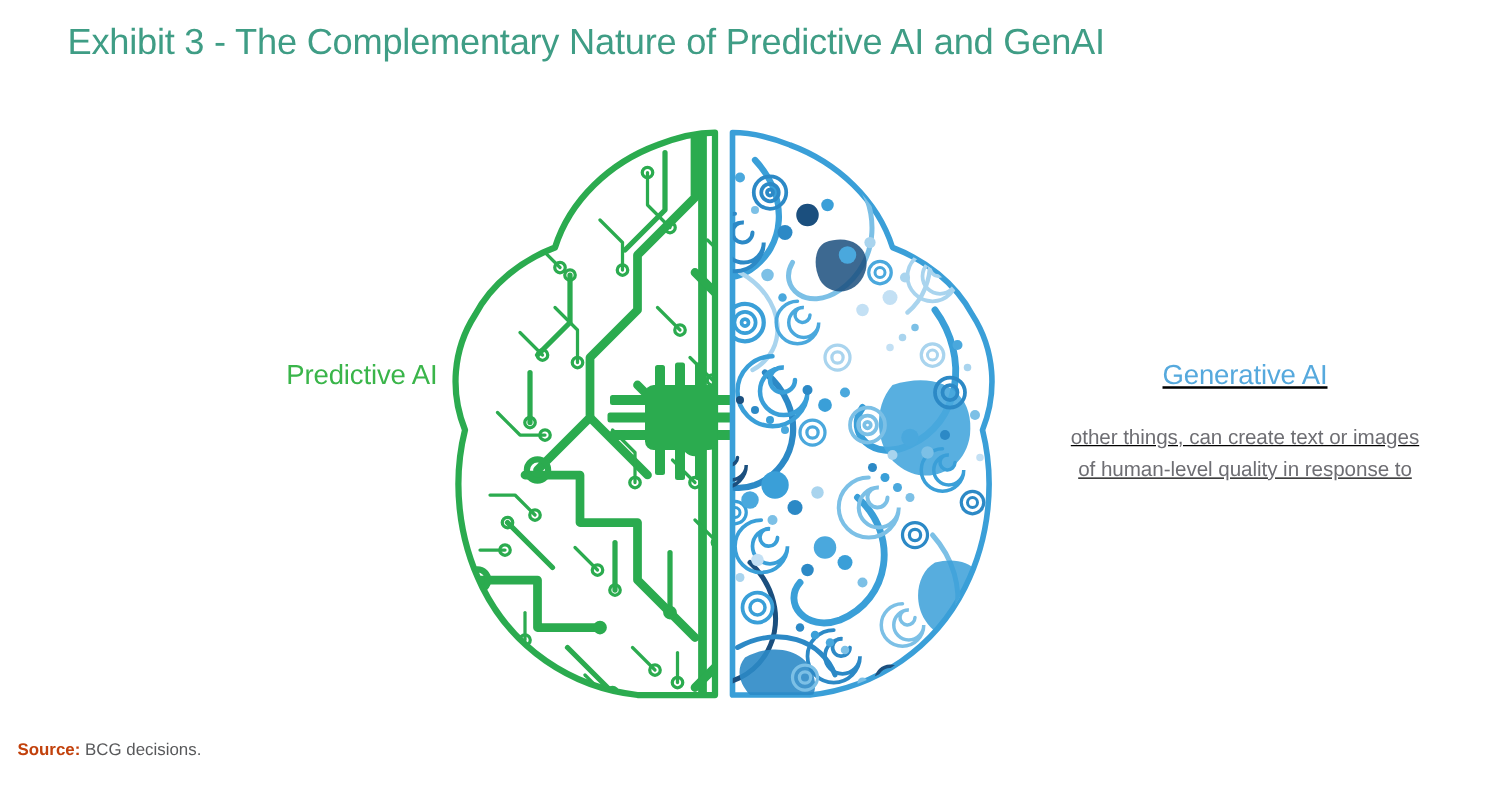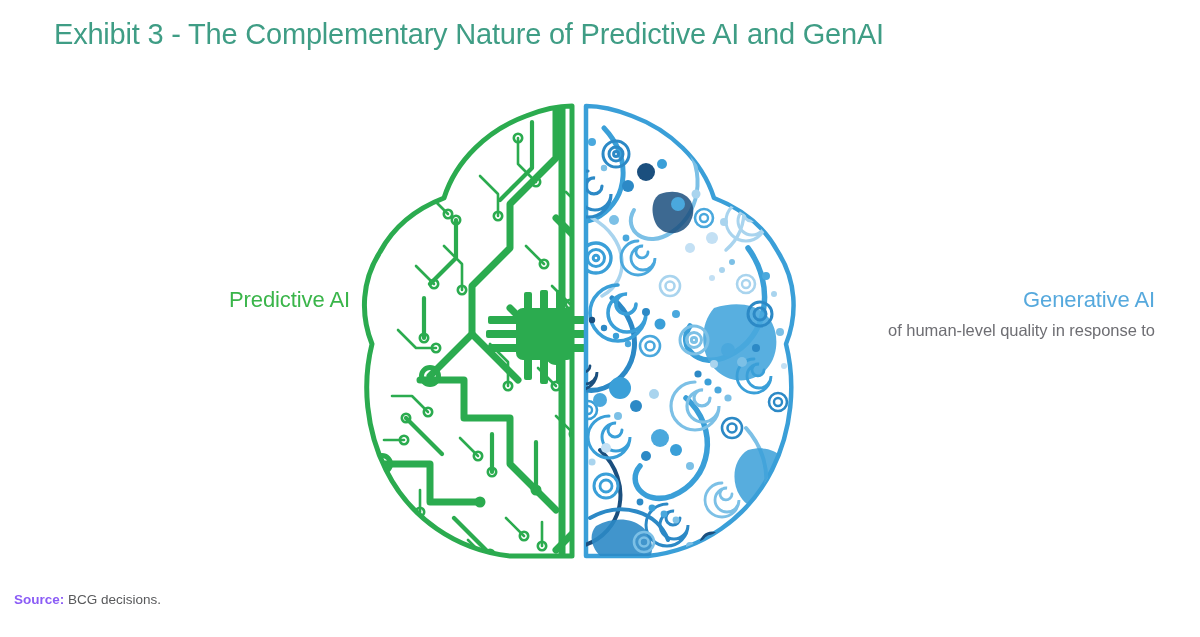--- a/index.html
+++ b/index.html
@@ -31,30 +31,31 @@
   .side-block {
     position: absolute;
     top: 286px;
   }
   #left-block {
     left: 20px;
     width: 330px;
     text-align: right;
   }
   #right-block {
-    left: 799px;
+    left: 818px;
     width: 356px;
-    text-align: right;
+    text-align: center;
+    text-decoration: underline;
   }
 
   .side-heading {
     font-size: 22px;
     font-weight: 400;
     line-height: 28px;
-    margin: 0 0 4px 0;
+    margin: 0 0 24px 0;
     letter-spacing: -0.1px;
   }
   #predictive-heading { color: #3ab54a; }
   #generative-heading { color: #56a9dd; }
 
   .side-body {
     font-size: 16.5px;
     line-height: 25.5px;
     color: #6e6e73;
     margin: 0;
@@ -64,21 +65,21 @@
 
   #source-line {
     position: absolute;
     left: 14px;
     top: 592px;
     font-size: 13.5px;
     color: #58595b;
   }
   #source-label {
     font-weight: bold;
-    color: #8b5cf6;
+    color: #c2410c;
   }
 
   #brain-figure {
     position: absolute;
     left: 360px;
     top: 98px;
     width: 440px;
     height: 466px;
   }
   #brain-figure svg { display: block; width: 440px; height: 466px; }
@@ -460,17 +461,18 @@
   </svg>
 </div>
 
 <div class="side-block" id="left-block">
   <div class="side-heading" id="predictive-heading">Predictive AI</div>
 </div>
 
 <div class="side-block" id="right-block">
   <div class="side-heading" id="generative-heading">Generative AI</div>
   <div class="side-body">
+    <span>other things, can create text or images</span>
     <span>of human-level quality in response to</span>
   </div>
 </div>
 
 <div id="source-line"><span id="source-label">Source:</span><span> BCG decisions.</span></div>
 
 </body></html>

